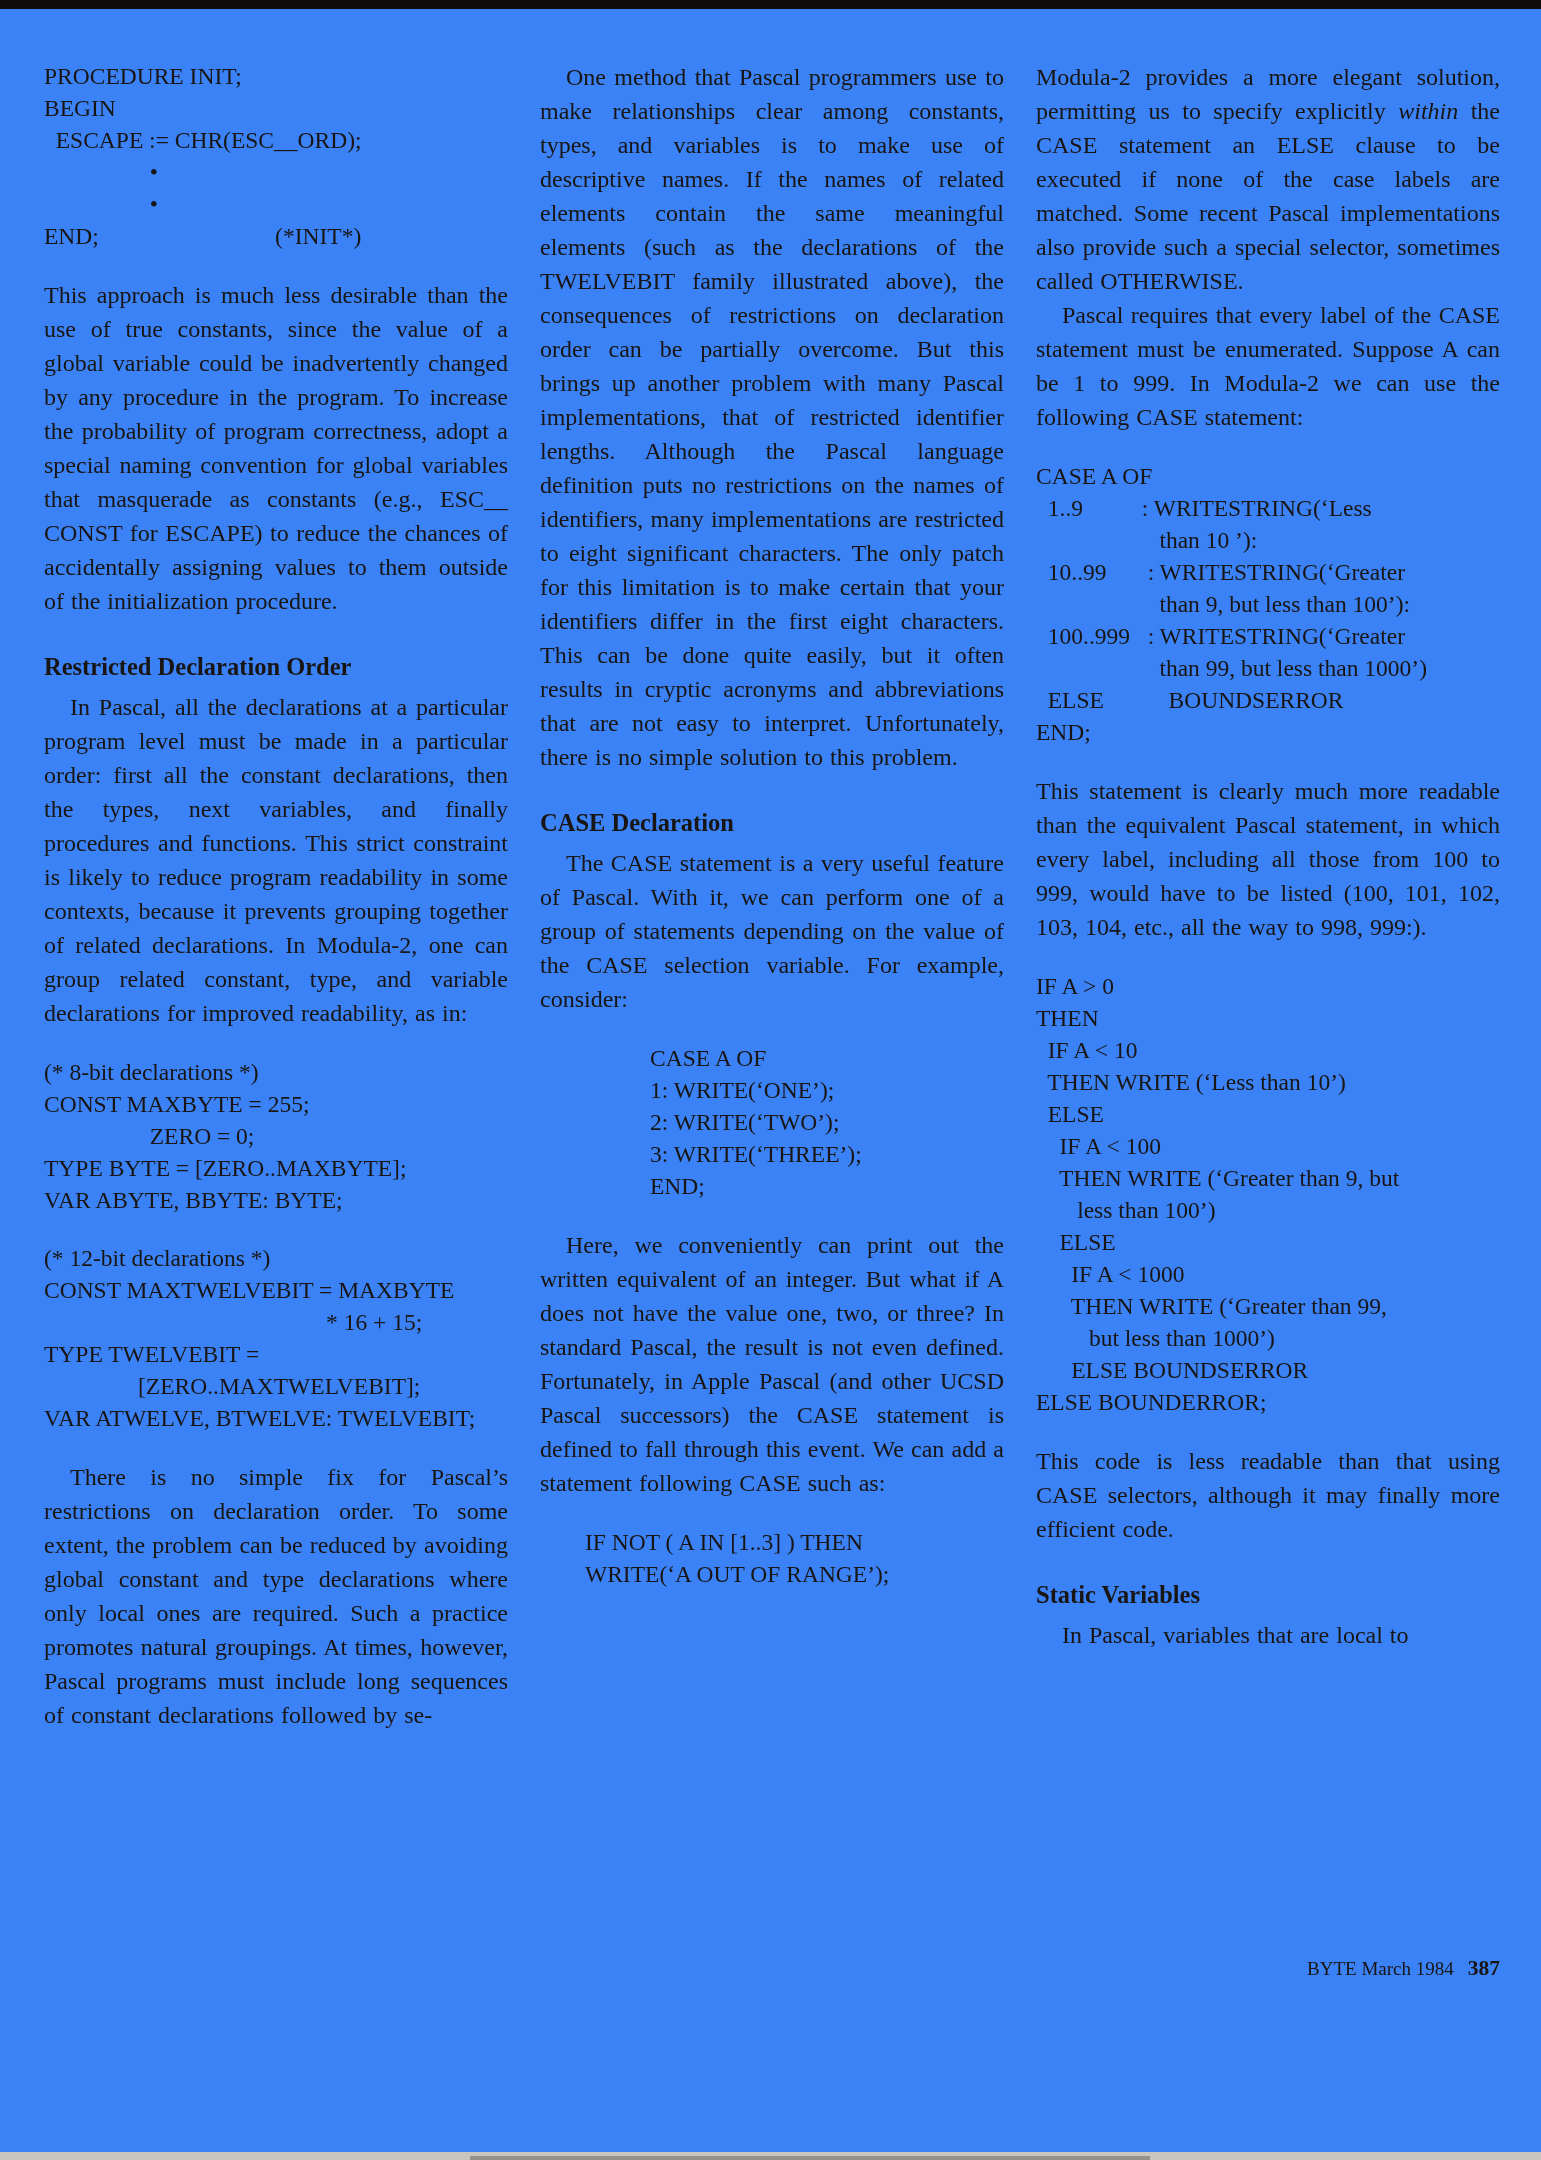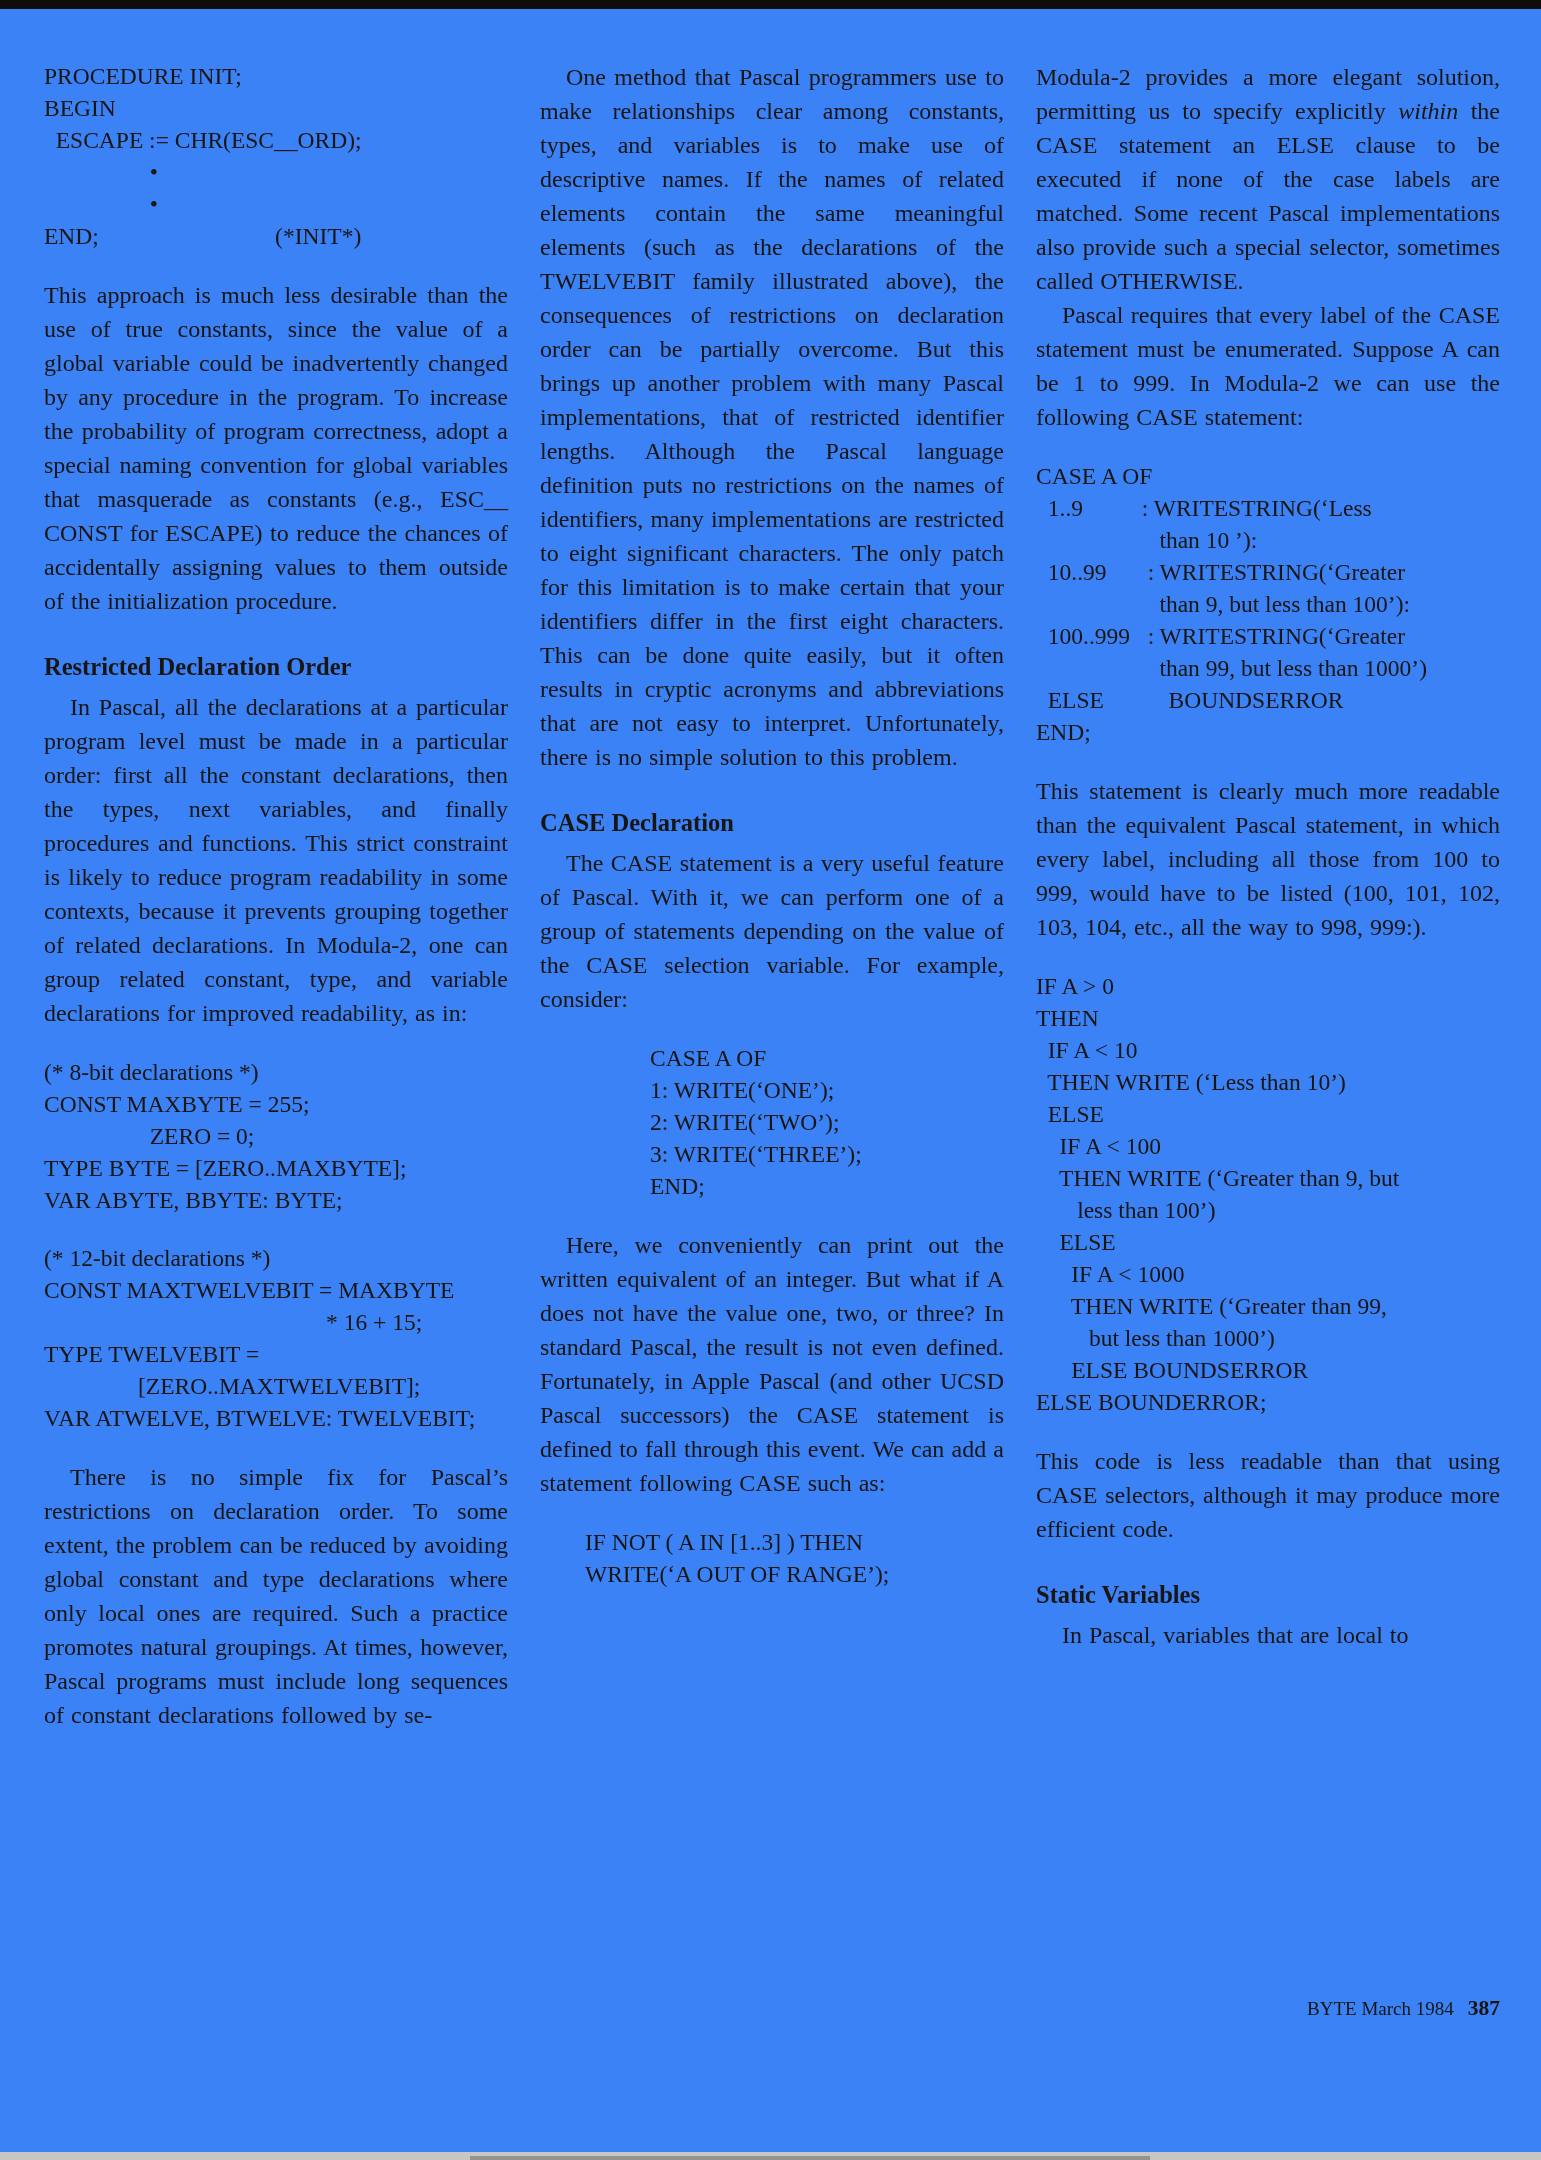--- a/index.html
+++ b/index.html
@@ -50,21 +50,21 @@
   }
   .code-block {
     font-family: "Liberation Serif", serif;
     font-size: 23.5px; line-height: 32px;
     margin: 26px 0;
     white-space: pre;
   }
   .column > :first-child { margin-top: 0; }
   em { font-style: italic; }
   .footer {
-    position: absolute; top: 1996px; left: 44px;
+    position: absolute; top: 1956px; left: 44px;
     width: 1456px;
     text-align: right;
     font-size: 19px;
     color: #181512;
   }
   .footer .pageno {
     font-weight: bold;
     font-size: 21.5px;
     margin-left: 14px;
   }
@@ -132,21 +132,21 @@
   ELSE
     IF A &lt; 100
     THEN WRITE (‘Greater than 9, but
        less than 100’)
     ELSE
       IF A &lt; 1000
       THEN WRITE (‘Greater than 99,
          but less than 1000’)
       ELSE BOUNDSERROR
 ELSE BOUNDERROR;</pre>
-        <p class="para">This code is less readable than that using CASE selectors, although it may produce more efficient code.</p>
+        <p class="para">This code is less readable than that using CASE selectors, although it may finally more efficient code.</p>
         <h3 class="section-heading">Static Variables</h3>
         <p class="para indent">In Pascal, variables that are local to</p>
       </div>
     </div>
 
   <div class="footer">
     <span>BYTE March 1984</span><span class="pageno">387</span>
   </div>
 
   <div class="scan-bottom"></div>

